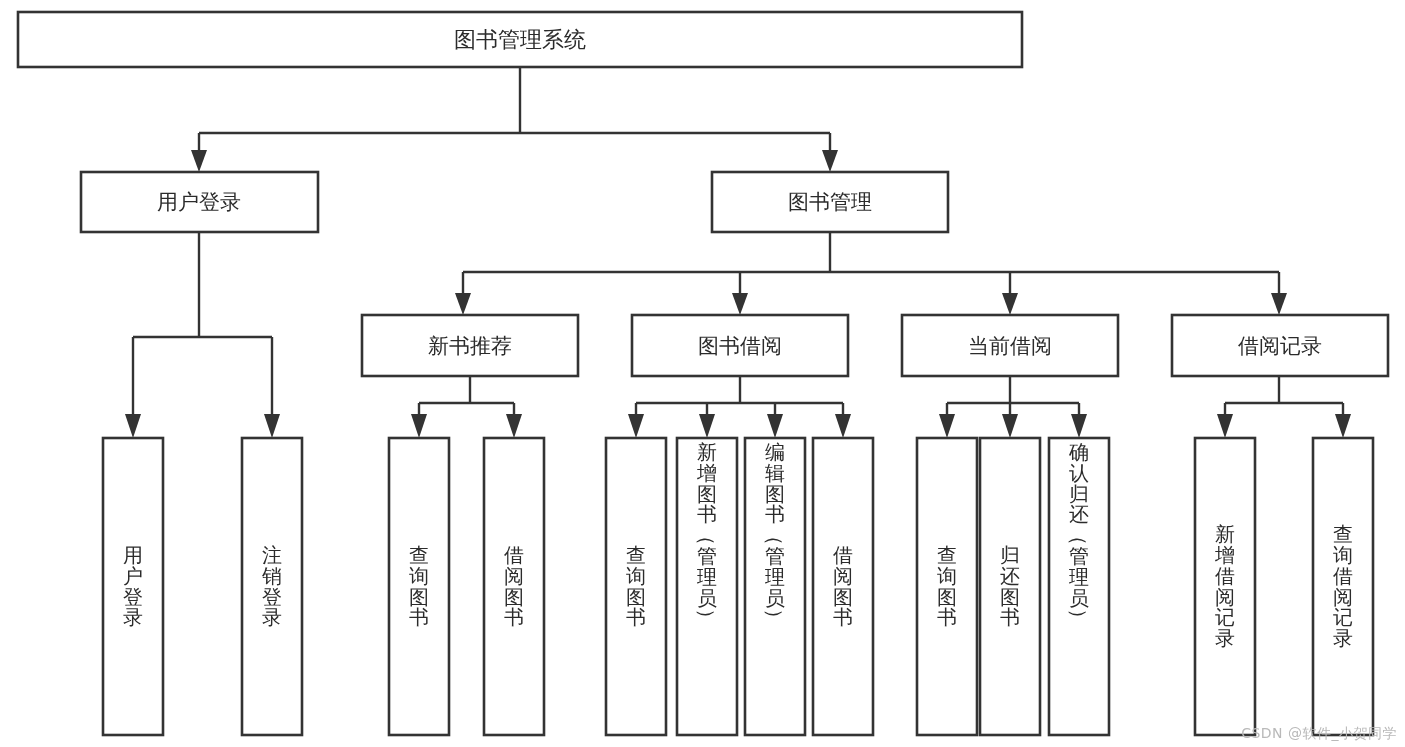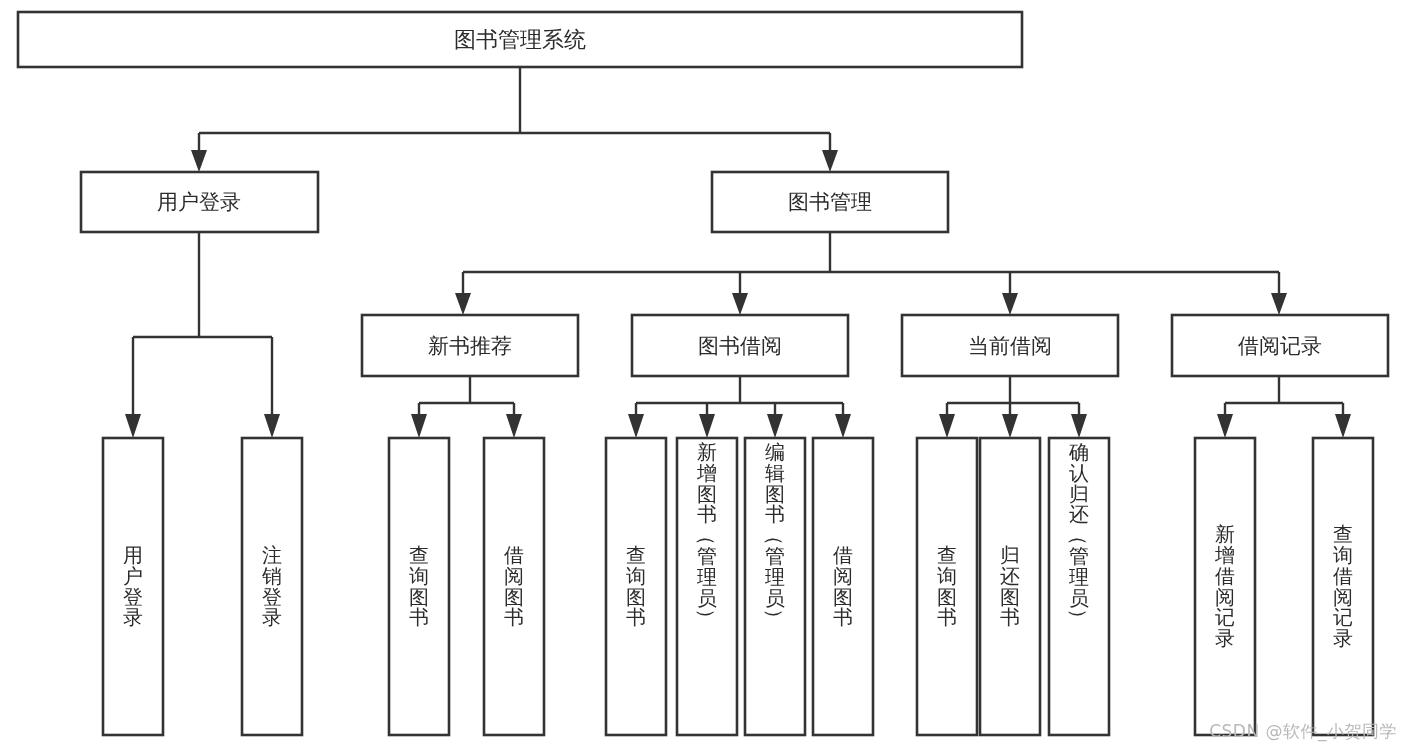--- a/index.html
+++ b/index.html
@@ -70,21 +70,21 @@
   .vlabel span { display: block; }
   .vlabel span.rot {
     display: block;
     transform: rotate(90deg);
   }
   .watermark {
     position: absolute;
     right: 8px;
     bottom: 4px;
     font-family: "DejaVu Sans", "Liberation Sans", sans-serif;
-    font-size: 17px;
+    font-size: 14px;
     color: #b9b9b9;
     letter-spacing: 0.5px;
     white-space: nowrap;
     pointer-events: none;
   }
 </style>
 </head>
 <body>
 
 <div id="diagram-root">

